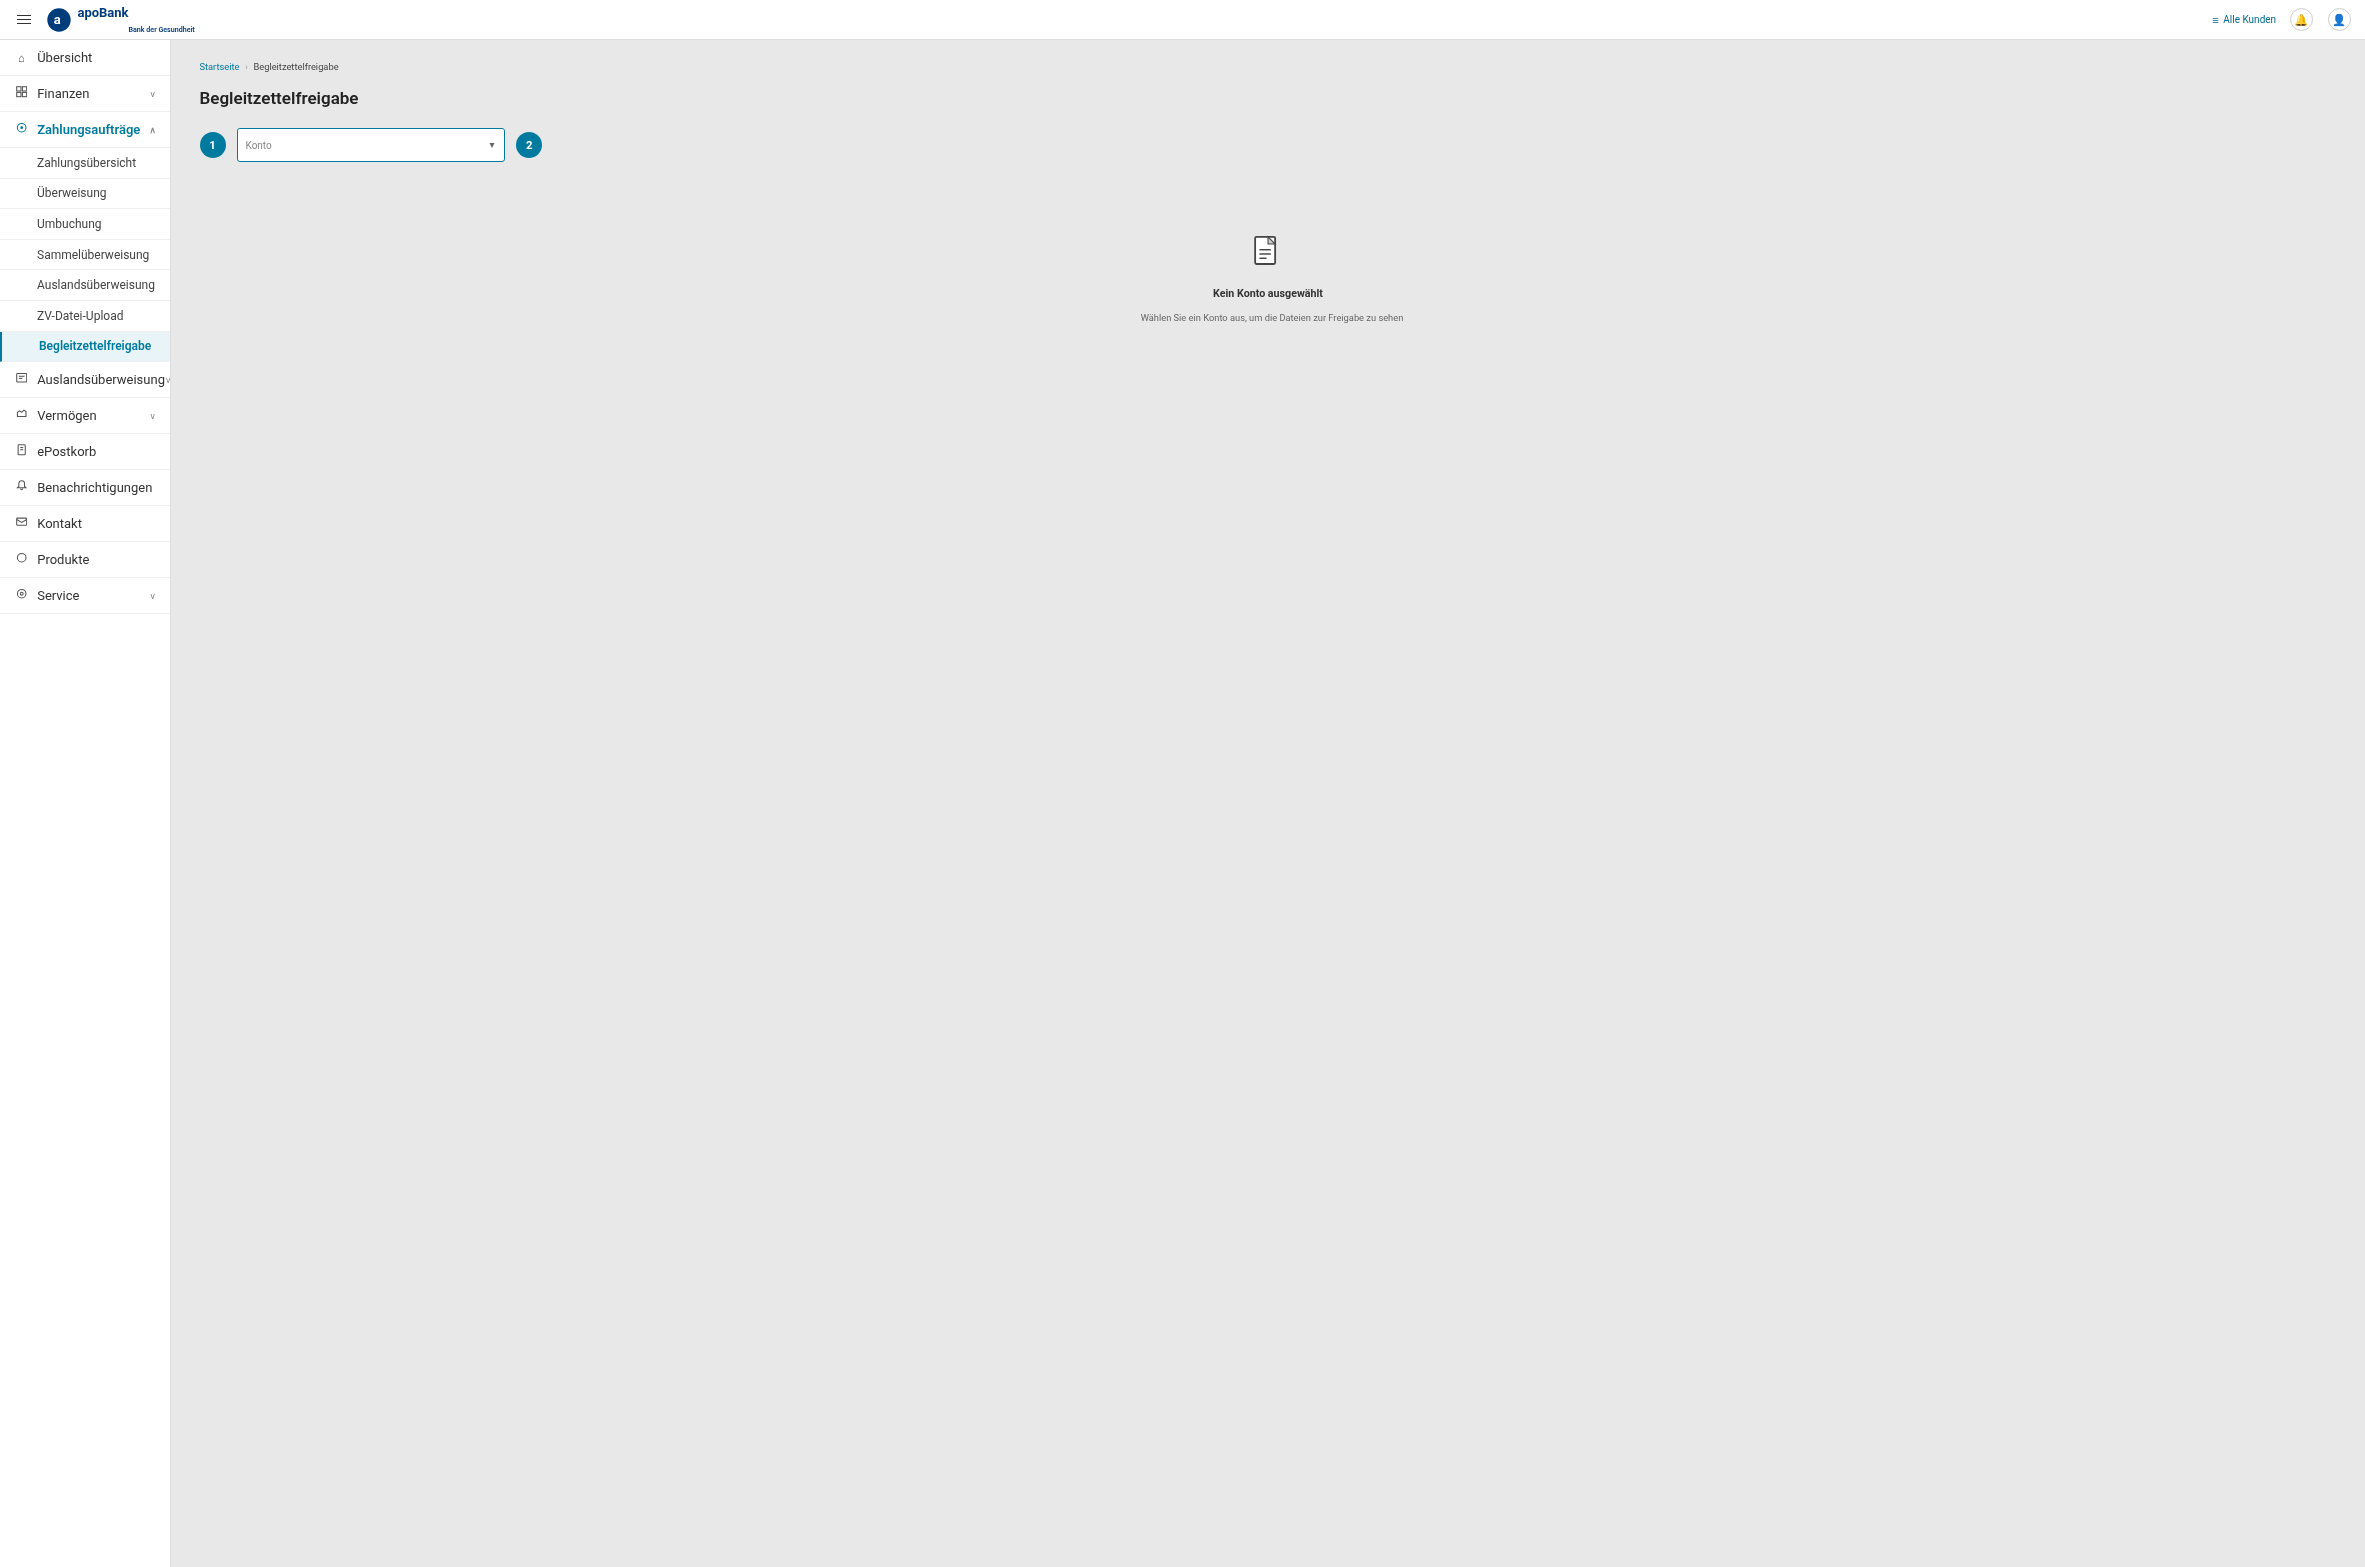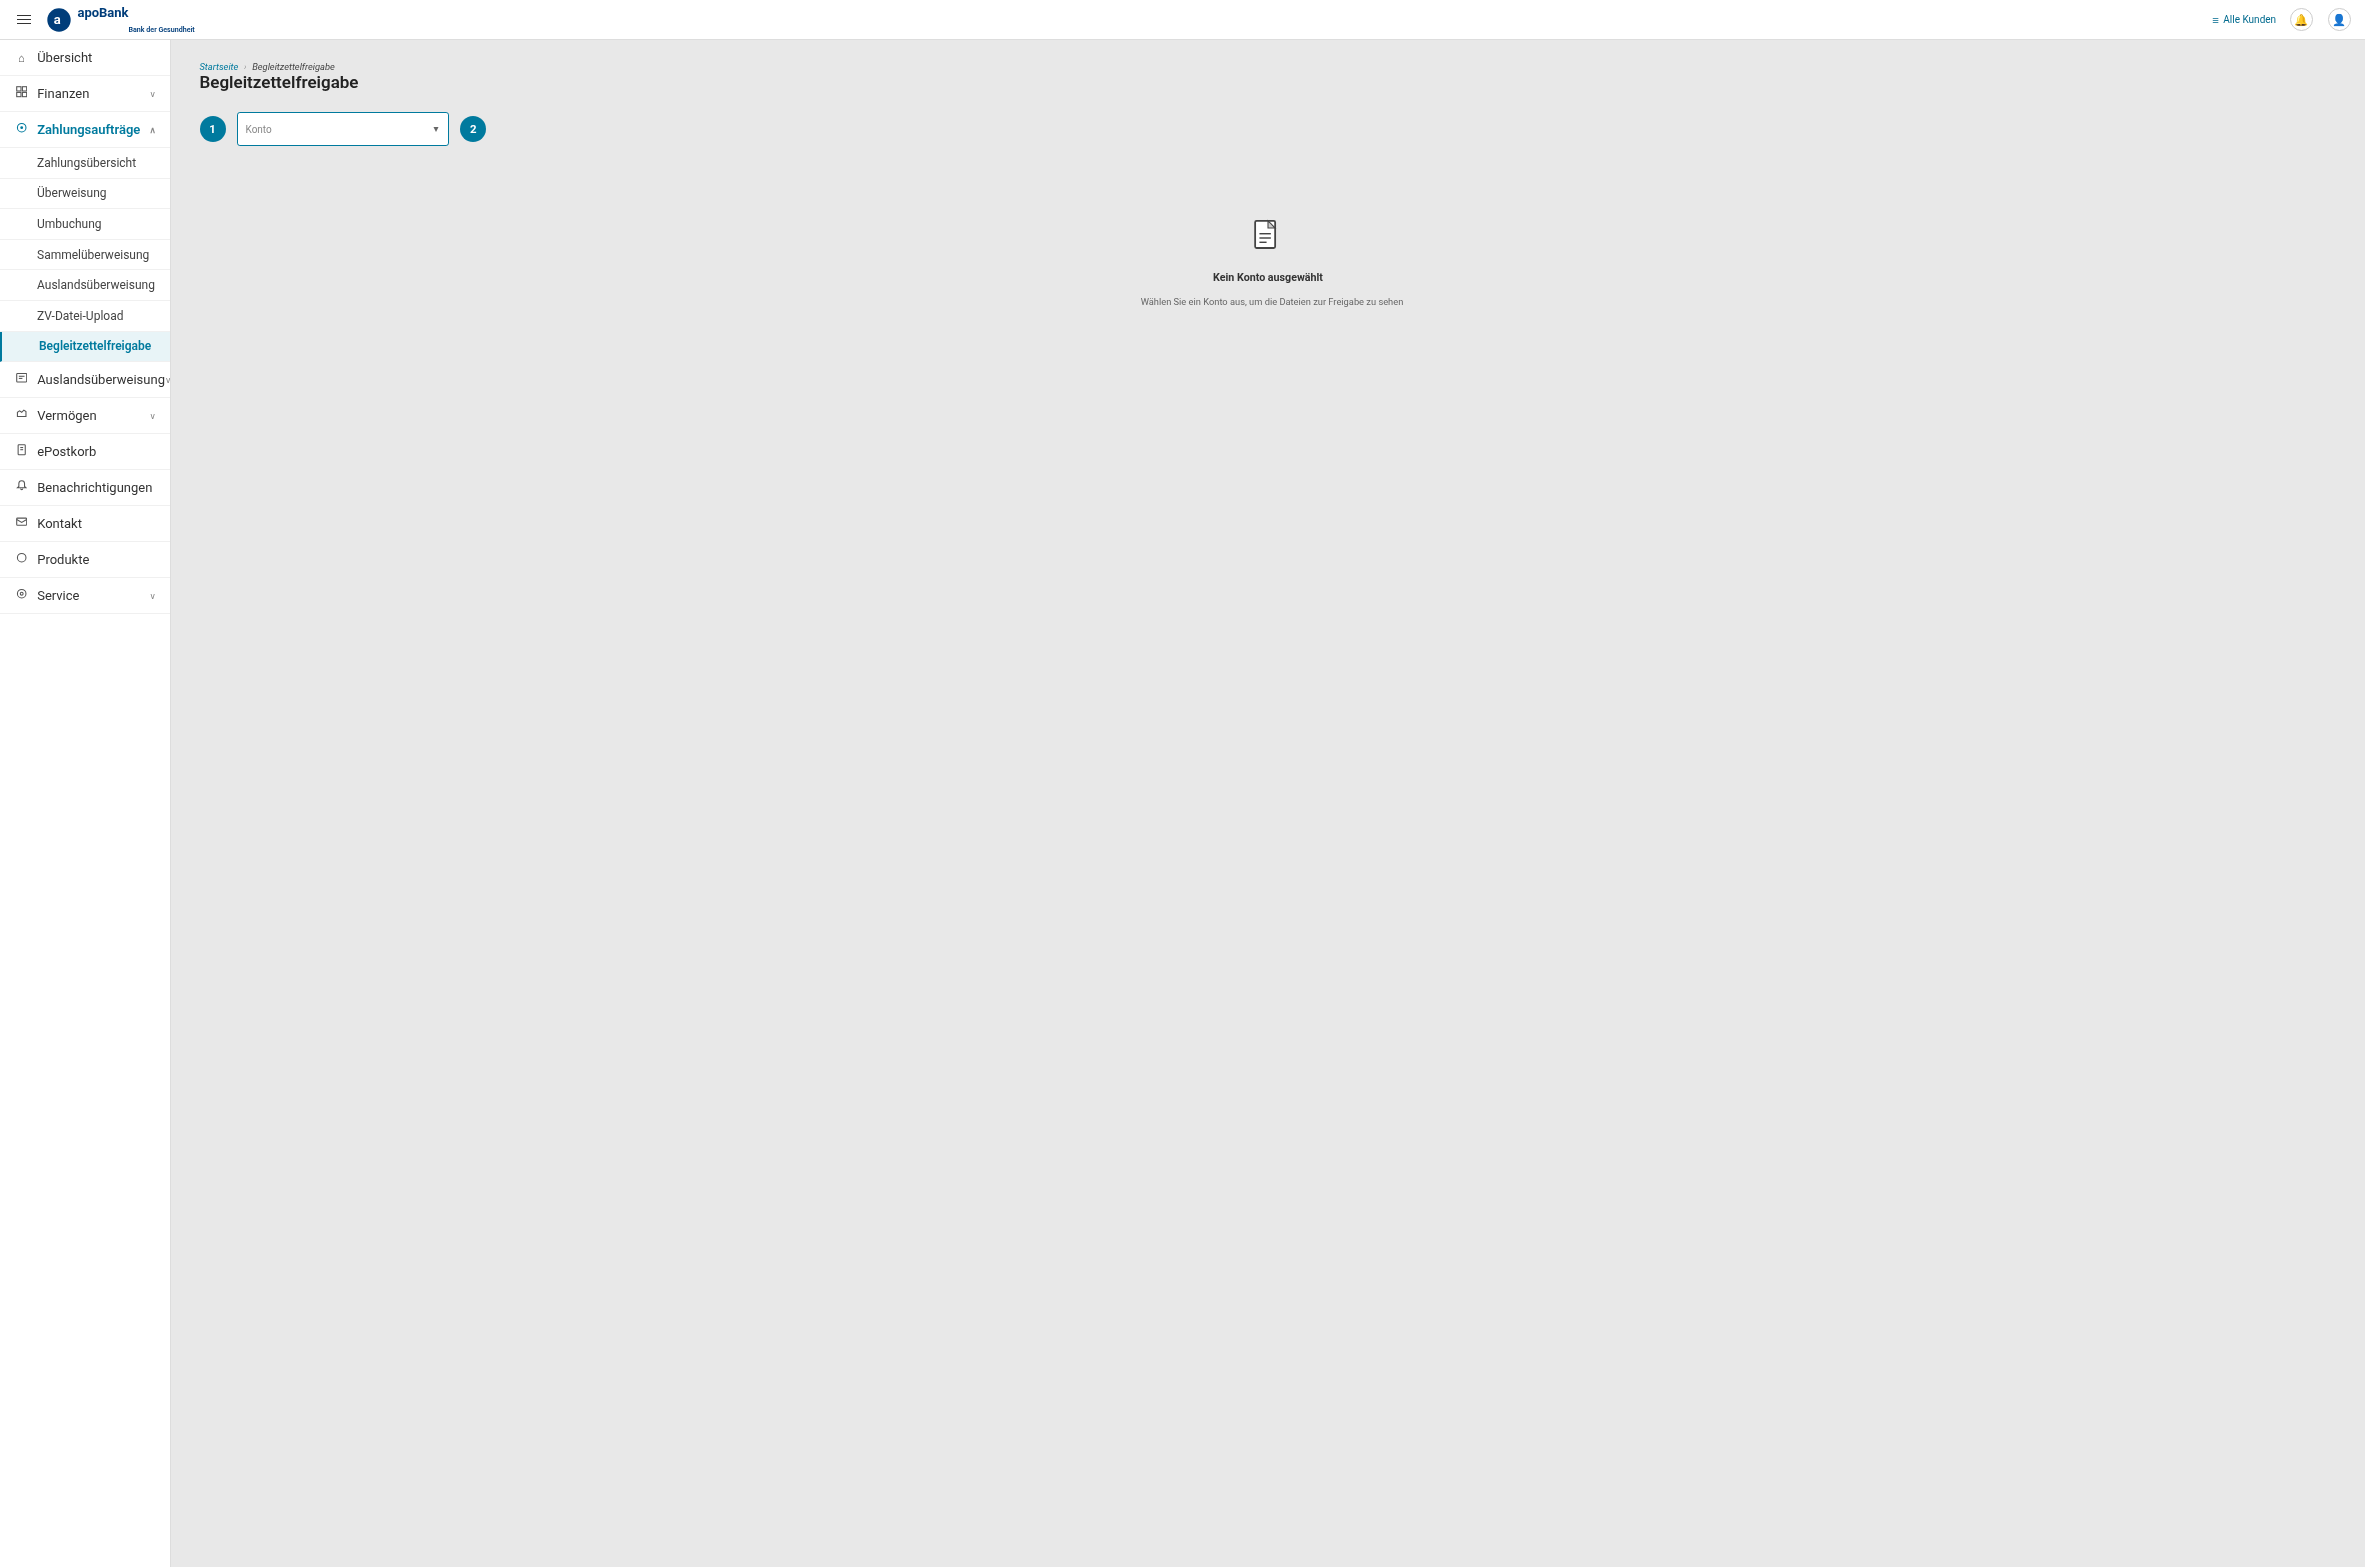--- a/index.html
+++ b/index.html
@@ -166,38 +166,37 @@
       background: #e8e8e8;
       padding: 21.4px 28.5px;
       overflow-y: auto;
     }
     .breadcrumb {
       display: flex;
       align-items: flex-end;
       gap: 5.7px;
       font-size: 9.3px;
       color: #666;
-      margin-bottom: 0;
-      font-style: italic;
+      margin-bottom: 16px;
     }
     .breadcrumb-link {
       color: #007a9e;
       cursor: pointer;
     }
     .breadcrumb-sep { color: #999; font-size: 8.6px; }
     .breadcrumb-current { color: #444; }
     .page-title {
       font-size: 17px;
       font-weight: 600;
       color: #222;
       margin-bottom: 20px;
     }
     .select-wrapper {
       position: relative;
-      width: 212px;
+      width: 268px;
     }
     .select-wrapper select {
       width: 100%;
       height: 34px;
       border: 1.4px solid #007a9e;
       border-radius: 2.9px;
       background: #fff;
       padding: 0 8.6px;
       font-size: 10px;
       color: #888;

